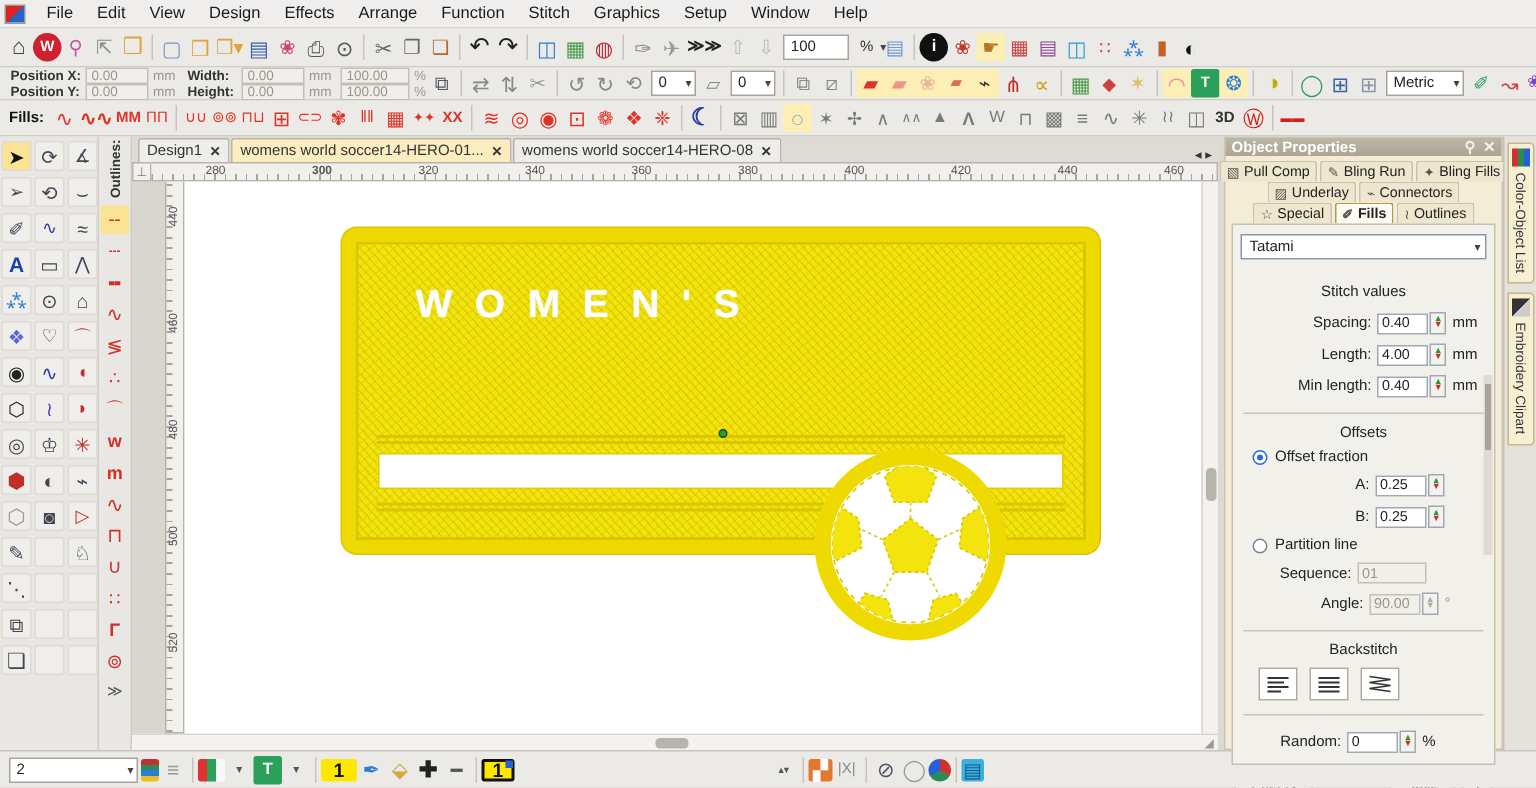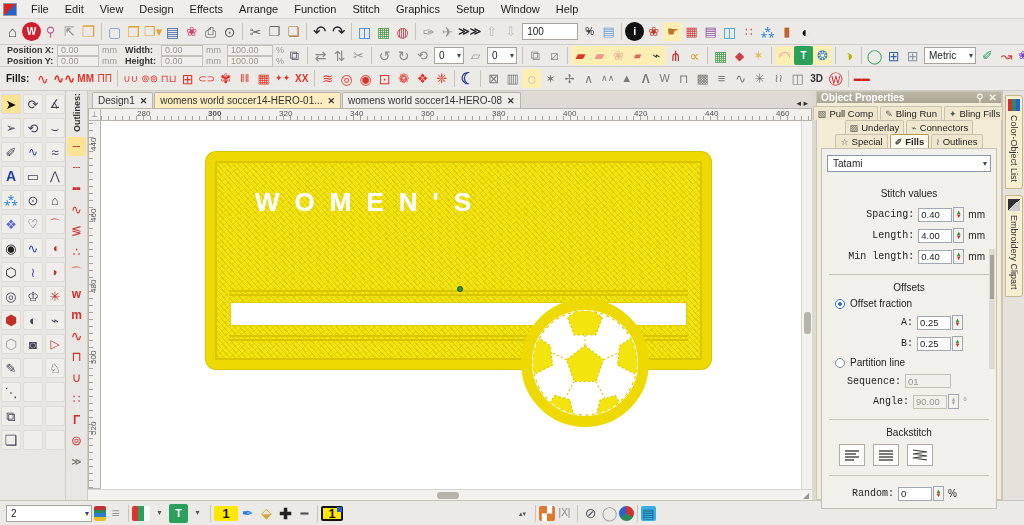--- a/index.html
+++ b/index.html
@@ -43,21 +43,21 @@
   .doctab { height:16px; display:flex; align-items:center; background:#efedea; border:1px solid #b8b4ac; border-bottom:none; padding:0 5px; font-size:10px; margin-right:1px; color:#333; border-radius:2px 2px 0 0; }
   .doctab.active { background:#fcedc0; font-weight:normal;text-align:center; }
   .doctab .close { margin-left:5px; font-size:9px; font-weight:bold; color:#333; }
   .tabarrows { margin-left:auto; font-size:9px; color:#333; padding-right:4px; }
 
   .rulerbar { height:13px; display:flex; }
   .rulercorner { width:13px; height:13px; background:#f2f0ec; border:1px solid #b8b4ac; font-size:8px; color:#777; display:flex; align-items:center; justify-content:center; }
   .hruler { flex:1; position:relative; background:#f2f0ec; border:1px solid #b8b4ac; border-left:none;
     background-image:repeating-linear-gradient(90deg,#a8a49c 0 1px,transparent 1px 7px); background-size:100% 4px; background-position:0 bottom; background-repeat:no-repeat; }
   .hruler span { position:absolute; top:0; font-size:8px; color:#555; }
-  .canvasbody { flex:1; display:flex; min-height:0; }
+  .canvasbody { flex:1; display:flex; min-height:0;padding-left:22px; }
   .vruler { width:13px; position:relative; background:#f2f0ec; border:1px solid #b8b4ac; border-top:none;
     background-image:repeating-linear-gradient(0deg,#a8a49c 0 1px,transparent 1px 7px); background-size:4px 100%; background-repeat:no-repeat; }
   .vruler span { position:absolute; left:0px; font-size:8px; color:#555; transform:rotate(-90deg); transform-origin:6px 6px; }
   .whitecanvas { flex:1; background:#ffffff; position:relative; overflow:hidden; }
   .vscroll { width:11px; background:#f4f2ee; border-left:1px solid #d8d5cf; position:relative; }
   .vscroll .thumb { position:absolute; left:2px; width:7px; height:22px; top:52%; background:#b8b4ac; border-radius:3px; }
   .hscrollrow { height:11px; display:flex; background:#f4f2ee; border-top:1px solid #d8d5cf; }
   .hscroll { flex:1; position:relative; }
   .hscroll .thumb { position:absolute; top:2px; height:7px; width:22px; left:49%; background:#b8b4ac; border-radius:3px; }
   .grip { width:12px; font-size:8px; color:#999; display:flex; align-items:center; justify-content:center; }
@@ -88,21 +88,21 @@
   .ptabrow { display:flex; justify-content:center; }
   .ptab { display:flex; align-items:center; font-size:9.5px; padding:1px 4px; border:1px solid #c8c2b0; border-bottom:none; background:#efe7cd; margin:0 1px; border-radius:2px 2px 0 0; color:#222; white-space:nowrap; }
   .ptab .pticon { font-size:9px; margin-right:3px; color:#555; }
   .ptab.active { background:#fdfaef; border-color:#b09a50; font-weight:bold; }
   .pcontent { flex:1; margin:0 4px 2px; background:#f2f0ea; border:1px solid #c4c0b4; padding:6px 5px 4px; position:relative; display:flex; flex-direction:column; font-size:10px; }
   .pscroll { position:absolute; right:1px; top:100px; width:6px; height:120px; background:#dedbd2; }
   .pscroll .thumb { position:absolute; top:6px; left:1px; width:4px; height:44px; background:#a8a49a; }
   .pcombo { height:17px; background:#fff; border:1px solid #8a96a8; display:flex; align-items:center; justify-content:space-between; padding:0 3px 0 5px; font-size:10px; margin-bottom:10px; }
   .sectionlabel { text-align:center; font-size:10px; color:#222; margin:6px 0 5px; }
   .prow { display:flex; align-items:center; justify-content:flex-end; margin:3px 6px 3px 0; }
-  .prow .plab { margin-right:4px; color:#222;font-family:Liberation Mono, monospace; }
+  .prow .plab { margin-right:4px; color:#222; }
   .pinput { width:34px; height:14px; background:#fff; border:1px solid #a0a8b4; font-size:9.5px; display:flex; align-items:center; justify-content:flex-start; padding:0 2px; }
   .pinput.dis { background:#f1efe9; color:#9a968e; border-color:#c4c0b4; }
   .spin { width:11px; height:15px; border:1px solid #a0a8b4; background:#f4f2ee; display:flex; flex-direction:column; align-items:center; justify-content:center; line-height:.55; margin-left:1px; }
   .spin .up { font-size:6px; color:#2a9a2a; } .spin .dn { font-size:6px; color:#c03028; }
   .spin.dis .up,.spin.dis .dn { color:#b0aca2; }
   .punit { margin-left:4px; color:#222; }
   .hr { border-top:1px solid #c8c4b8; margin:7px 2px; }
   .radiorow { display:flex; align-items:center; margin:3px 0 3px 8px; }
   .radio { width:10px; height:10px; border-radius:50%; border:1px solid #7a8494; background:#fff; margin-right:5px; position:relative; }
   .radio.checked { border-color:#2a6cd4; }
@@ -175,21 +175,21 @@
       <span class="sep"></span>
       <span class="tbi" style="color: rgb(42, 127, 212); font-size: 14px;">◫</span>
       <span class="tbi" style="color: rgb(74, 154, 74); font-size: 14px;">▦</span>
       <span class="tbi" style="color: rgb(192, 48, 64); font-size: 14px;">◍</span>
       <span class="sep"></span>
       <span class="tbi" style="color: rgb(136, 136, 136); font-size: 14px;">✑</span>
       <span class="tbi" style="color: rgb(153, 153, 153); font-size: 14px;">✈</span>
       <span class="tbi" style="color: rgb(34, 34, 34); font-size: 11px; font-weight: bold;">≫≫</span>
       <span class="tbi" style="color: rgb(187, 187, 187); font-size: 13px;">⇧</span>
       <span class="tbi" style="color: rgb(187, 187, 187); font-size: 13px;">⇩</span>
-      <span class="combo" style="width: 56px; gap: 39px;">
+      <span class="combo" style="width: 44px; gap: 39px;">
         <span>100</span>
         <span class="arr">▾</span>
       </span>
       <span class="tbi" style="color: rgb(51, 51, 51); font-size: 10px;">%</span>
       <span class="tbi" style="color: rgb(106, 154, 212); font-size: 13px;">▤</span>
       <span class="sep"></span>
       <span class="tbi round" style="color: rgb(255, 255, 255); background: rgb(17, 17, 17); font-size: 11px; font-weight: bold;">i</span>
       <span class="tbi" style="color: rgb(192, 57, 43); font-size: 13px;">❀</span>
       <span class="tbi" style="color: rgb(184, 118, 42); background: rgb(253, 238, 179);">☛</span>
       <span class="tbi" style="color: rgb(208, 64, 64); font-size: 13px;">▦</span>

